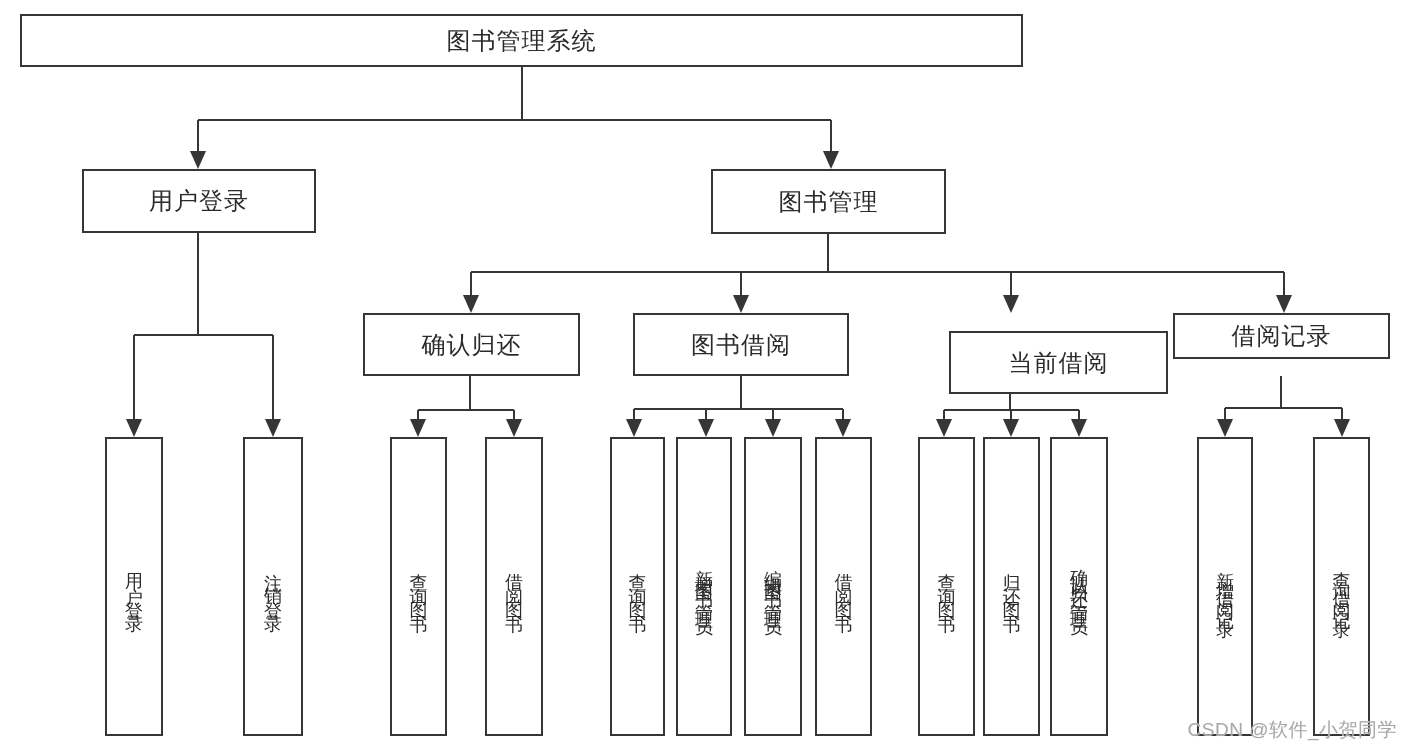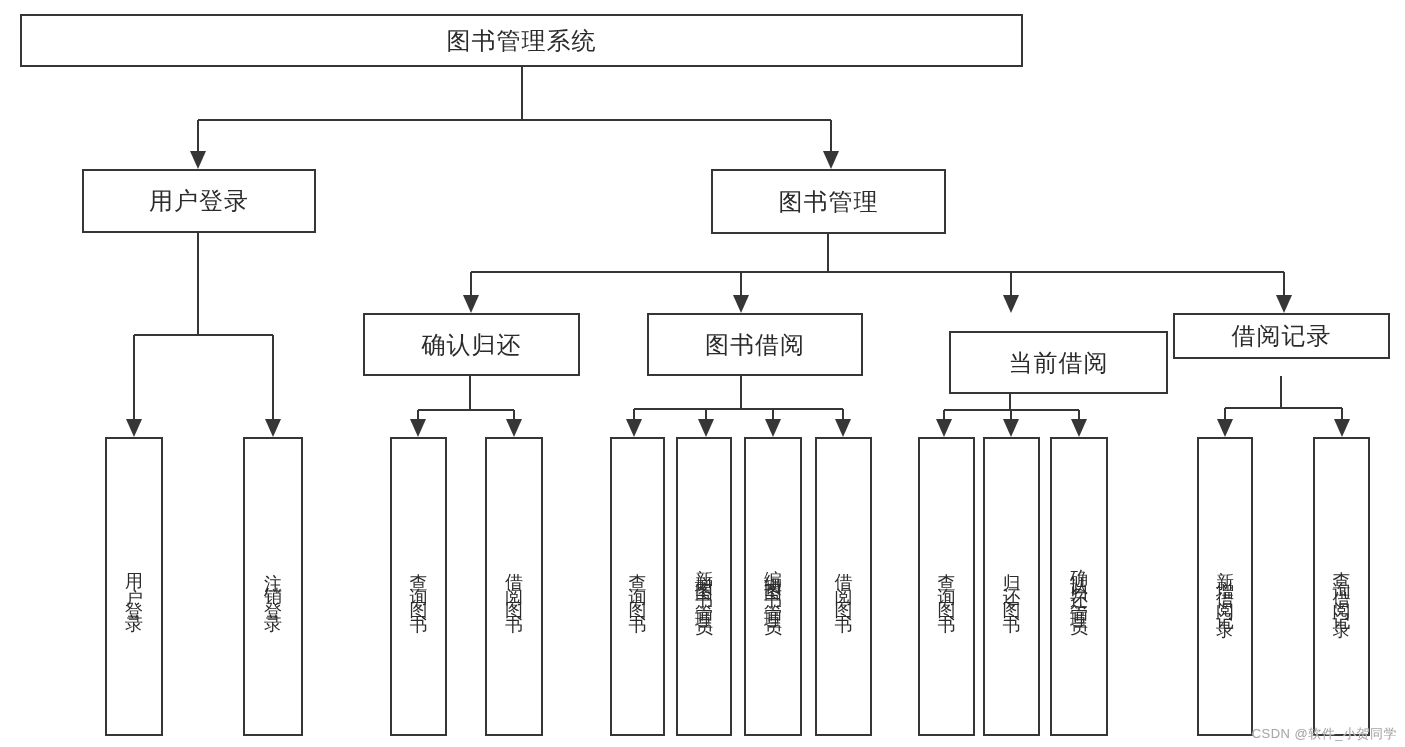--- a/index.html
+++ b/index.html
@@ -28,21 +28,21 @@
     font-size:18px;
     white-space:nowrap;
   }
   .v4 span{letter-spacing:14px;}
   .v6 span{letter-spacing:10px;}
   .v9 span{letter-spacing:7px;}
   #watermark{
     position:absolute;
     right:8px;bottom:4px;
     color:#a9a9a9;
-    font-size:13px;
+    font-size:19px;
     z-index:2;
     letter-spacing:0.5px;
     text-shadow:0 0 1px #e8e8e8;
   }
 </style>
 </head>
 <body>
 
 <div id="stage">
 
@@ -100,21 +100,21 @@
       <line x1="1342" y1="408" x2="1342" y2="421" stroke="#363636" stroke-width="2"></line>
       <polygon points="1334,419 1350,419 1342,437" fill="#363636"></polygon>
     </svg>
 
   <div class="node h-node" style="left:20px;top:14px;width:1003px;height:53px;">图书管理系统</div>
 
   <div class="node h-node" style="left:82px;top:169px;width:234px;height:64px;">用户登录</div>
   <div class="node h-node" style="left:711px;top:169px;width:235px;height:65px;">图书管理</div>
 
   <div class="node h-node" style="left:363px;top:313px;width:217px;height:63px;">确认归还</div>
-  <div class="node h-node" style="left:633px;top:313px;width:216px;height:63px;margin-left:14px;">图书借阅</div>
+  <div class="node h-node" style="left:633px;top:313px;width:216px;height:63px;">图书借阅</div>
   <div class="node h-node" style="left:901px;top:331px;width:219px;height:63px;margin-left:48px;">当前借阅</div>
   <div class="node h-node" style="left:1173px;top:313px;width:217px;height:46px;">借阅记录</div>
 
   <div class="node v-node v4" style="left:105px;top:437px;width:58px;height:299px;">
     <span>用户登录</span>
   </div>
   <div class="node v-node v4" style="left:243px;top:437px;width:60px;height:299px;">
     <span>注销登录</span>
   </div>
 

